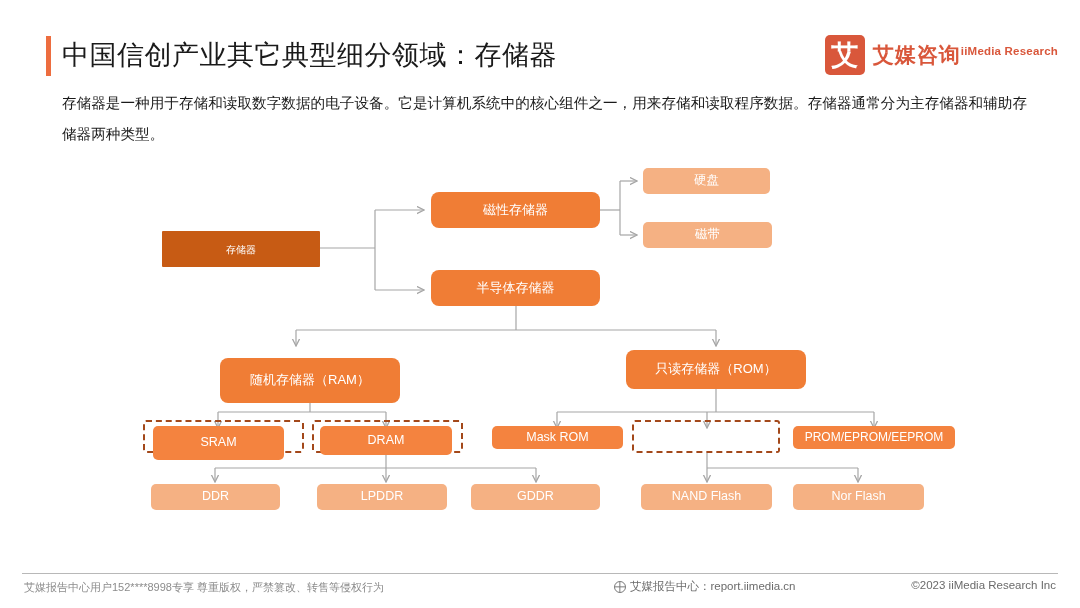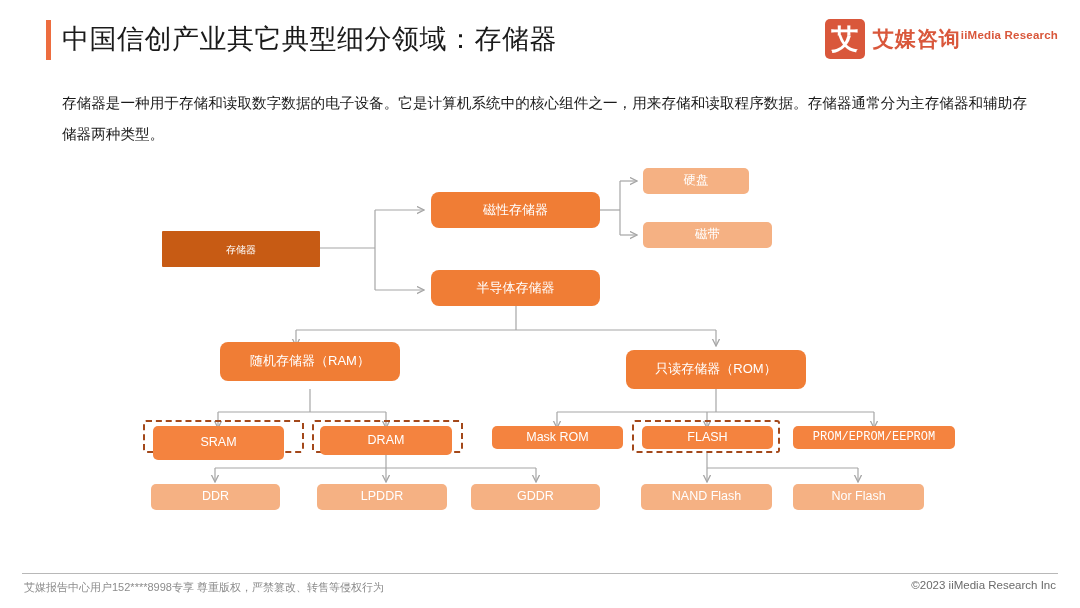--- a/index.html
+++ b/index.html
@@ -5,21 +5,21 @@
   * { box-sizing: border-box; margin: 0; padding: 0; }
   html, body {
     width: 1080px; height: 608px;
     background: #ffffff;
     font-family: "Liberation Sans", "DejaVu Sans", sans-serif;
     overflow: hidden;
   }
   #page { position: relative; width: 1080px; height: 608px; background: #fff; }
 
   
-  #header { position: absolute; left: 0; top: 0; width: 1080px; height: 78px; }
+  #header { position: absolute; left: 0; top: 16px; width: 1080px; height: 78px; }
   #title-bar {
     position: absolute; left: 46px; top: 20px;
     width: 5px; height: 40px; background: #ED6D3F;
   }
   #page-title {
     position: absolute; left: 62px; top: 19px;
     font-size: 27px; line-height: 40px; color: #1a1a1a;
     font-weight: 400; letter-spacing: 0.5px; white-space: nowrap;
   }
   #logo { position: absolute; right: 22px; top: 19px; display: flex; align-items: center; gap: 8px; }
@@ -162,40 +162,43 @@
         <path d="M707,318 L707,332" marker-end="url(#arw)"></path>
         <path d="M858,318 L858,332" marker-end="url(#arw)"></path>
       </g>
     </svg>
 
     <div class="node root" style="left:162px; top:81px; width:158px; height:36px;">存储器</div>
 
     <div class="node mid" style="left:431px; top:42px; width:169px; height:36px;">磁性存储器</div>
     <div class="node mid" style="left:431px; top:120px; width:169px; height:36px;">半导体存储器</div>
 
-    <div class="node light" style="left:643px; top:18px; width:106px; height:26px;">硬盘</div>
+    <div class="node light" style="left:643px; top:18px; width:127px; height:26px;">硬盘</div>
     <div class="node light" style="left:643px; top:72px; width:129px; height:26px;">磁带</div>
 
-    <div class="node mid" style="left:220px; top:192px; width:180px; height:39px;">随机存储器（RAM）</div>
+    <div class="node mid" style="left:220px; top:208px; width:180px; height:45px;">随机存储器（RAM）</div>
     <div class="node mid" style="left:626px; top:200px; width:180px; height:39px;">只读存储器（ROM）</div>
 
     <div class="dashed-frame" style="left:143px; top:270px; width:161px; height:33px;"></div>
     <div class="dashed-frame" style="left:312px; top:270px; width:151px; height:33px;"></div>
     <div class="dashed-frame" style="left:632px; top:270px; width:148px; height:33px;"></div>
 
     <div class="node leaf" style="left:153px; top:276px; width:131px; height:34px;">SRAM</div>
     <div class="node leaf" style="left:320px; top:276px; width:132px; height:29px;">DRAM</div>
     <div class="node leaf" style="left:492px; top:276px; width:131px; height:23px;">Mask ROM</div>
-    <div class="node leaf" style="left:642px; top:276px; width:131px; height:23px;">FLASH</div>
-    <div class="node leaf-sm" style="left:793px; top:276px; width:162px; height:23px;font-family:Liberation Mono, monospace;">PROM/EPROM/EEPROM</div>
+    <div class="node leaf-sm" style="left:793px; top:276px; width:162px; height:23px;">PROM/EPROM/EEPROM</div>
 
     <div class="node light" style="left:151px; top:334px; width:129px; height:26px;">DDR</div>
     <div class="node light" style="left:317px; top:334px; width:130px; height:26px;">LPDDR</div>
     <div class="node light" style="left:471px; top:334px; width:129px; height:26px;">GDDR</div>
     <div class="node light" style="left:641px; top:334px; width:131px; height:26px;">NAND Flash</div>
     <div class="node light" style="left:793px; top:334px; width:131px; height:26px;">Nor Flash</div>
   </div>
 
   <div id="footer-rule"></div>
   <div id="footer-left">艾媒报告中心用户152****8998专享 尊重版权，严禁篡改、转售等侵权行为</div>
+  <div id="footer-center">
+    <span id="globe-icon"></span>
+    <span>艾媒报告中心：report.iimedia.cn</span>
+  </div>
   <div id="footer-right">©2023  iiMedia Research  Inc</div>
 
 </div>
 
 </body></html>

